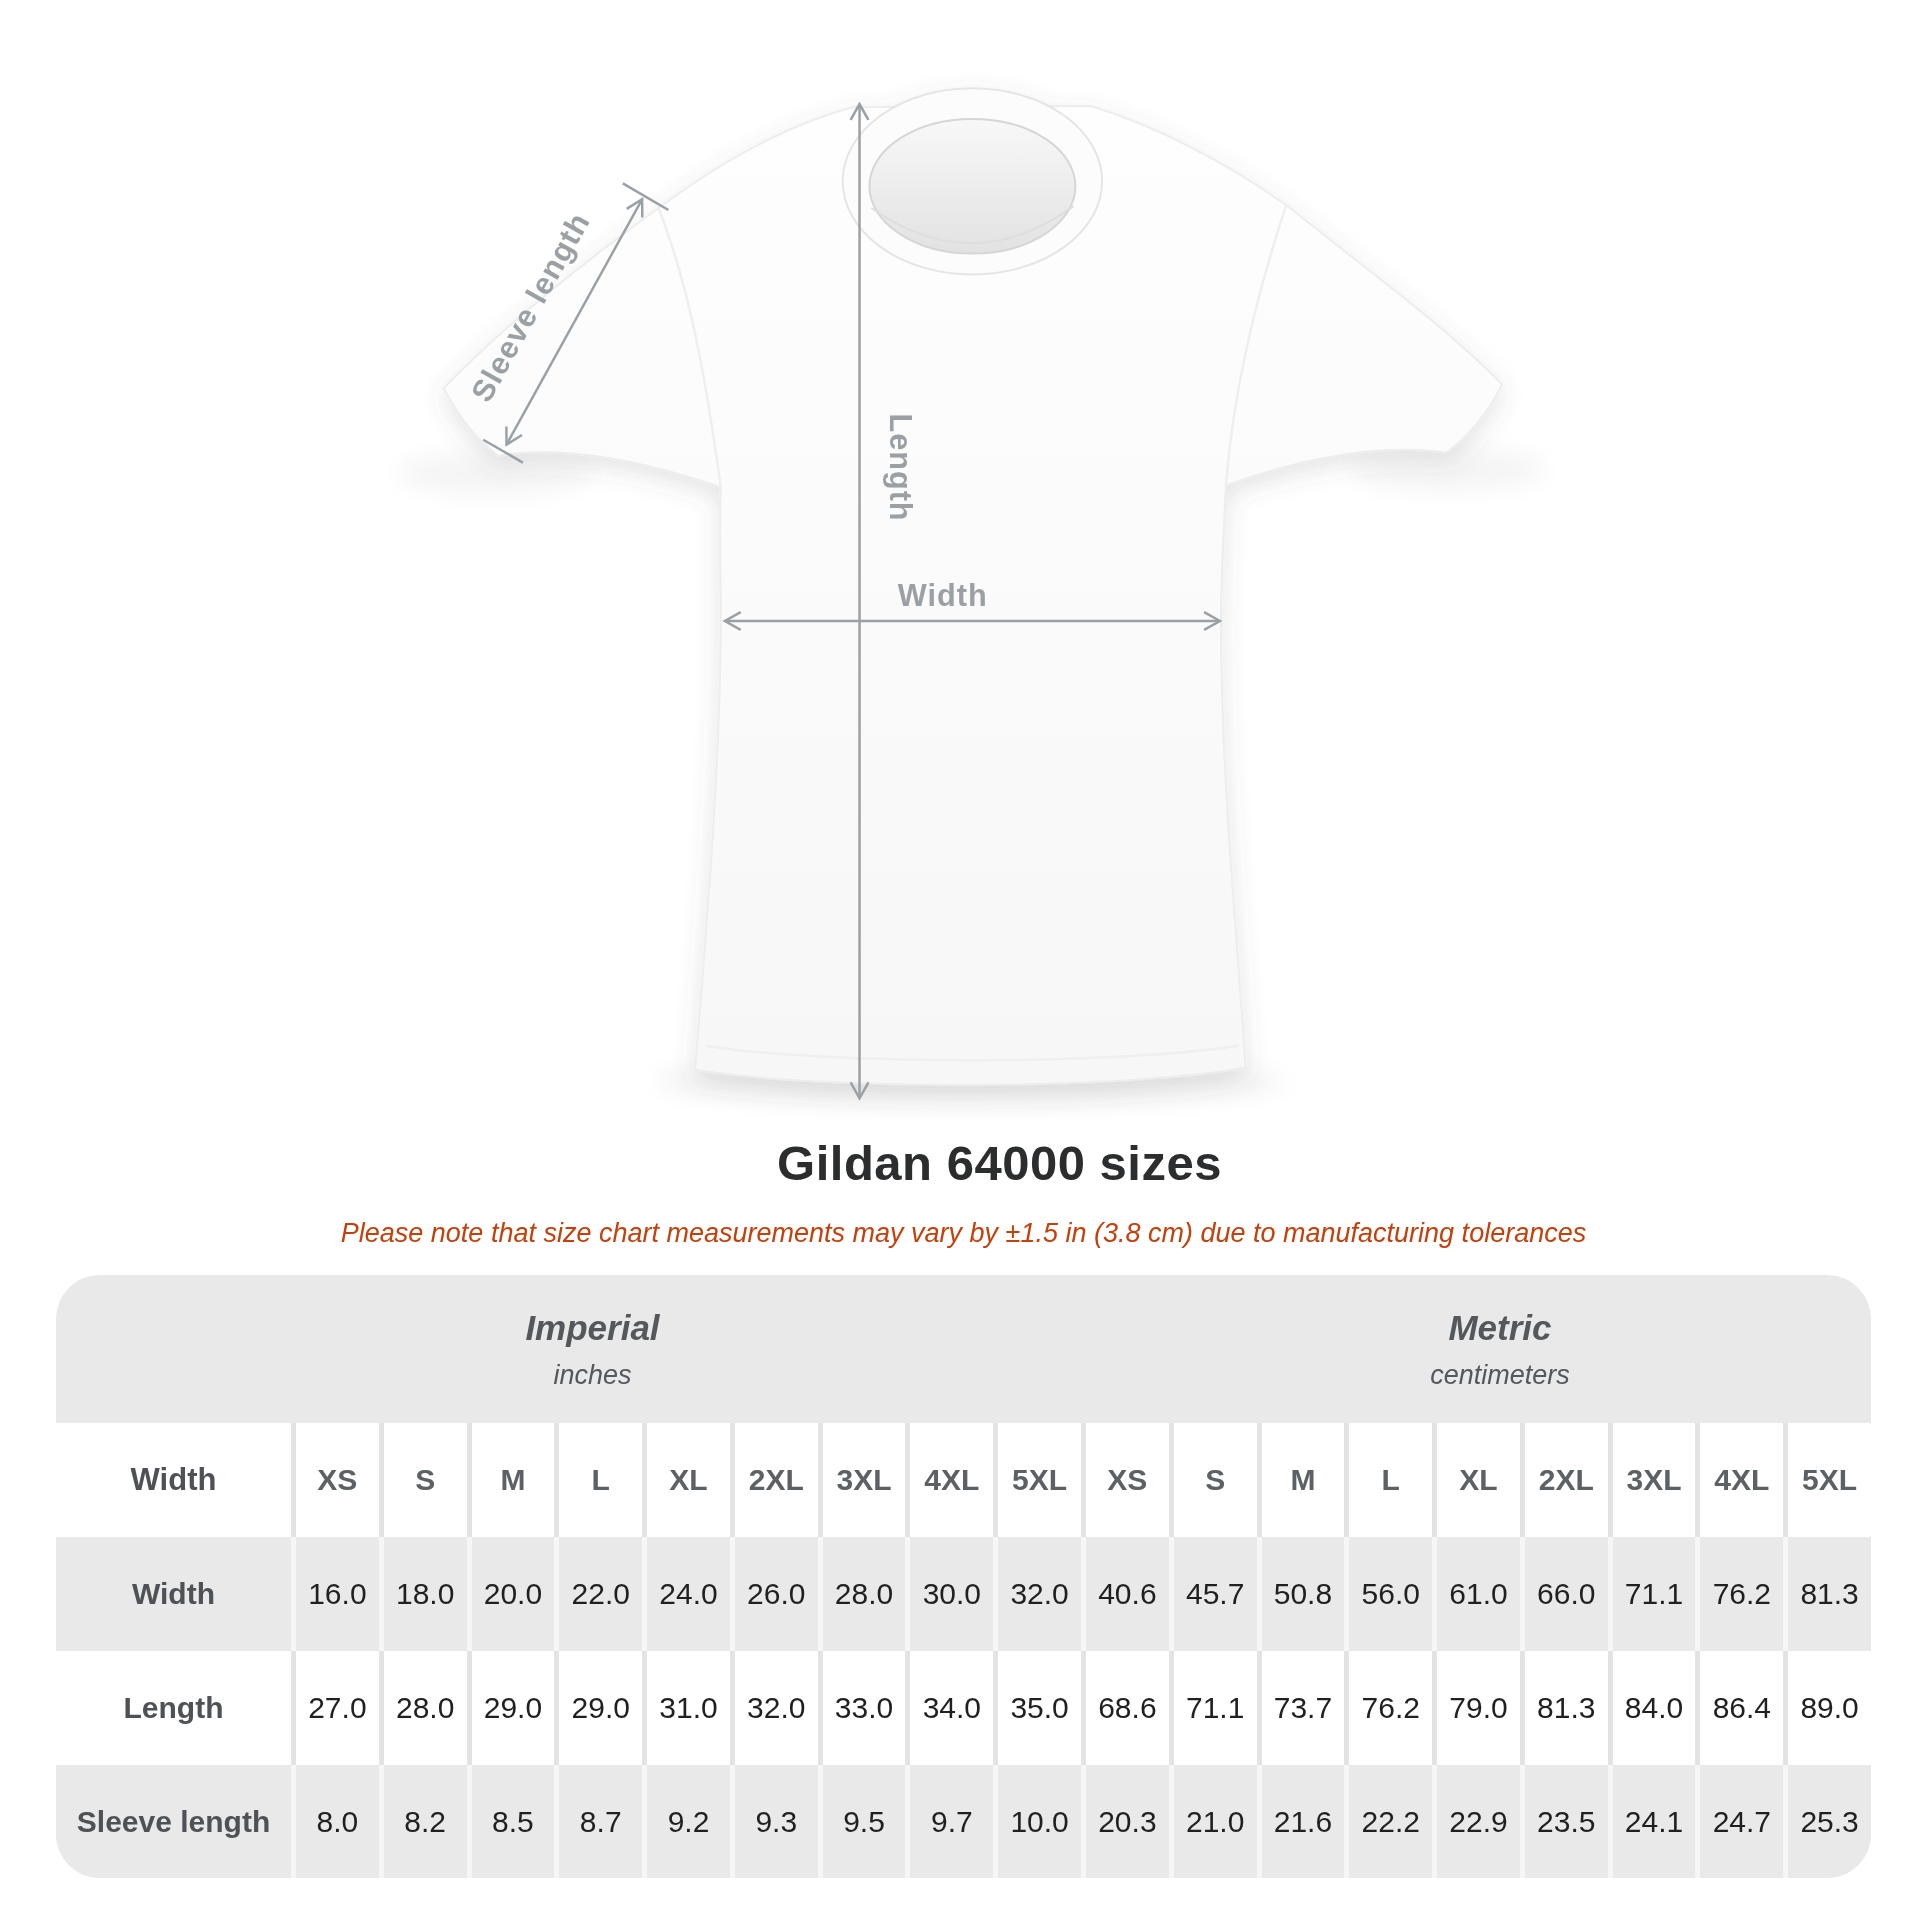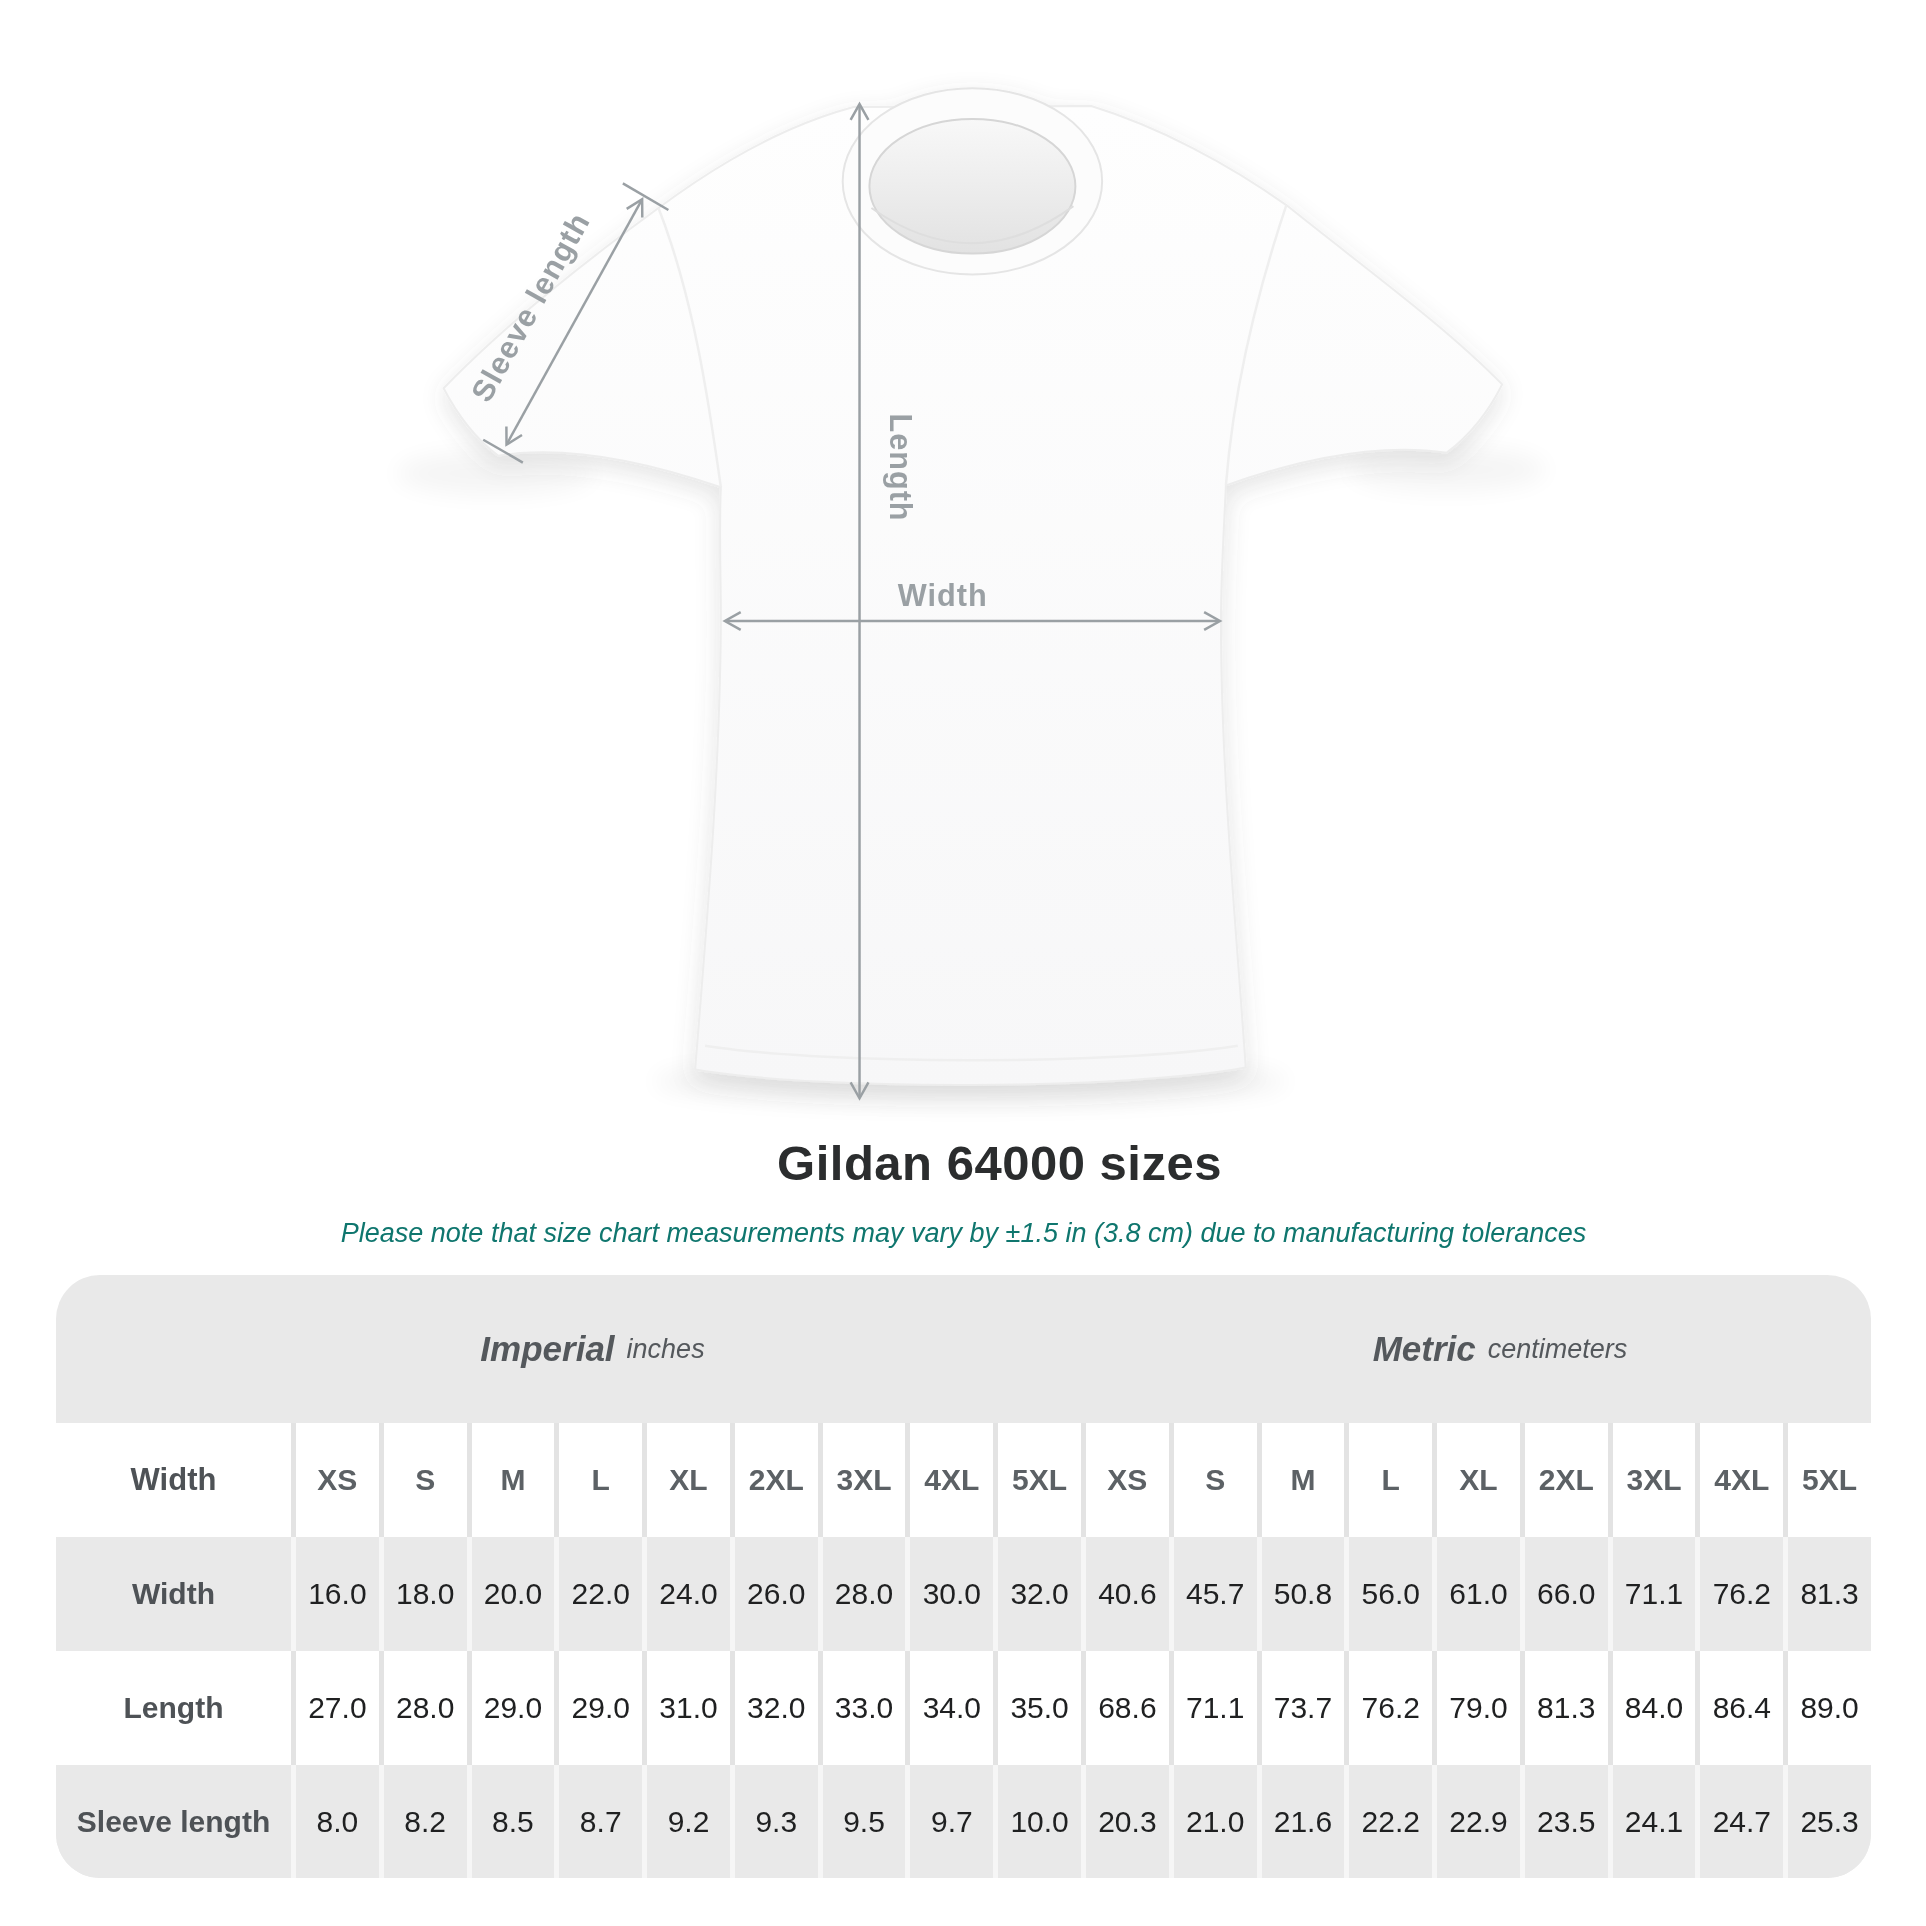--- a/index.html
+++ b/index.html
@@ -13,31 +13,31 @@
   .dim-tick{stroke:#9aa0a4;stroke-width:2.5;}
   .dim-label{font-size:31px;font-weight:700;fill:#9aa0a4;letter-spacing:1px;
              font-family:"Liberation Sans",sans-serif;}
   
   .title{
     position:absolute;top:1135px;left:0;width:100%;text-align:center;margin:0;
     font-size:49px;font-weight:700;color:#2b2d2e;letter-spacing:0.5px;padding-left:36px;
   }
   .note{
     position:absolute;top:1218px;left:0;width:100%;text-align:center;margin:0;
-    font-size:27px;font-style:italic;color:#0f766e;
+    font-size:27px;font-style:italic;color:#c2410c;
   }
   
   .size-table{
     position:absolute;left:56px;top:1275px;width:1815px;height:603px;
     background:#e9e9e9;border-radius:44px;overflow:hidden;
     display:grid;grid-template-columns:235px repeat(18,1fr);
     grid-template-rows:148px 114px 114px 114px 114px;
   }
   .cell{display:flex;align-items:center;justify-content:center;}
-  .group-head{flex-direction:row;gap:12px;padding-left:48px;}
+  .group-head{flex-direction:column;gap:12px;padding-left:48px;}
   .group-label{font-size:35px;font-weight:700;font-style:italic;color:#54585c;}
   .group-unit{font-size:27px;font-style:italic;color:#54585c;}
   .corner{font-weight:700;font-size:31px;color:#4e5256;}
   .size-head{font-weight:700;font-size:30px;color:#5c6165;text-align:center;}
   .row-label{font-weight:700;font-size:30px;color:#4e5256;}
   .val{font-size:30px;color:#1f2021;}
   .bg-white{background:#ffffff;}
   .bg-gray{background:#e9e9e9;}
   .sep-white{border-left:5px solid #e3e3e3;}
   .sep-gray{border-left:5px solid #f6f6f6;}

